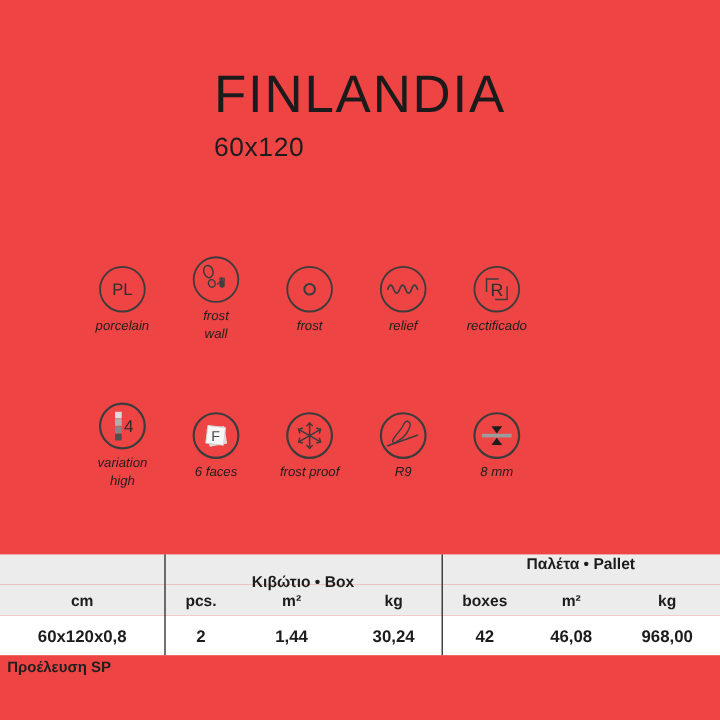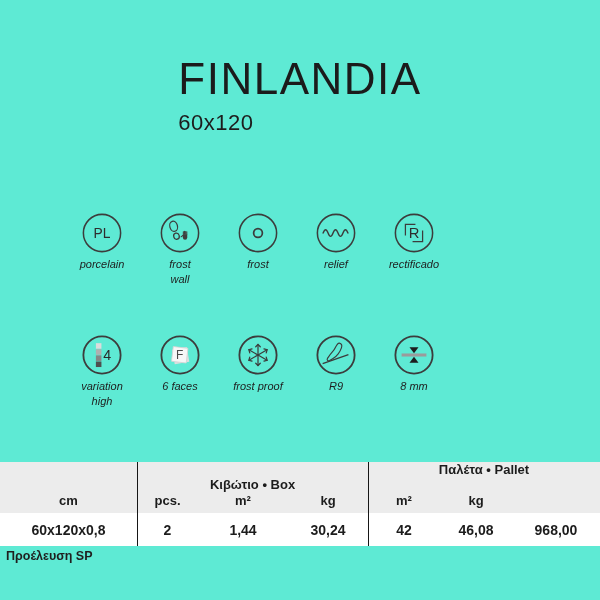--- a/index.html
+++ b/index.html
@@ -1,29 +1,29 @@
 <!DOCTYPE html>
 <html><head>
 <meta charset="utf-8">
 <style>
   html,body { margin:0; padding:0; background:#ffffff; }
   .page {
-    position:relative; width:600px; height:600px; background:#5eead4;
+    position:relative; width:600px; height:600px; background:#ef4444;
     font-family:"Liberation Sans", sans-serif; overflow:hidden; color:#1d1d1d;
   }
   
   .title-block { position:absolute; top:56px; left:0; width:600px;
                  display:flex; justify-content:center; }
   .title-inner { width:fit-content; }
   .main-title { margin:0; font-size:44px; font-weight:300; letter-spacing:1.5px;
                 color:#1b1b1b; line-height:1.05; }
   .sub-title  { margin-top:8px; font-size:22px; color:#1d1d1d; letter-spacing:0.5px; }
 
   
-  .icon-row { position:absolute; left:0; width:516px; display:flex; justify-content:center; }
+  .icon-row { position:absolute; left:0; width:516px; display:flex; justify-content:center;align-items:center; }
   .icon-row.r1 { top:212px; }
   .icon-row.r2 { top:334px; }
   .feature { width:78px; display:flex; flex-direction:column; align-items:center; }
   .feature svg { width:42px; height:42px; display:block; }
   .f-label { margin-top:3px; font-size:11px; line-height:15px; color:#1e1e1e; text-align:center;font-style:italic; }
   svg text { font-family:"Liberation Sans", sans-serif; }
 
   
   .spec-table { position:absolute; top:462px; left:0; width:600px; }
   .t-grid { display:grid; grid-template-columns:137px 61px 90px 80px 72px 72px 88px; }
@@ -186,20 +186,21 @@
     <div class="t-grid t-row-group">
       <div class="cell"></div>
       <div class="cell span3b">Παλέτα • Pallet</div>
       <div class="cell span3a">Κιβώτιο • Box</div>
     </div>
     <div class="t-grid t-row-head">
       <div class="cell col1">cm</div>
       <div class="cell">pcs.</div>
       <div class="cell">m²</div>
       <div class="cell">kg</div>
+      <div class="cell">boxes</div>
       <div class="cell">m²</div>
       <div class="cell">kg</div>
     </div>
     <div class="t-grid t-row-data">
       <div class="cell col1">60x120x0,8</div>
       <div class="cell">2</div>
       <div class="cell">1,44</div>
       <div class="cell">30,24</div>
       <div class="cell">42</div>
       <div class="cell">46,08</div>

